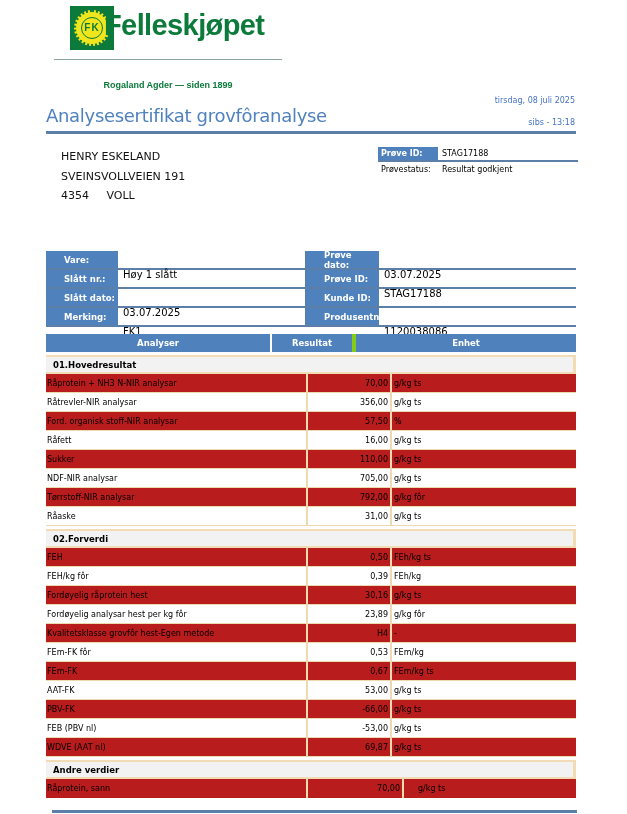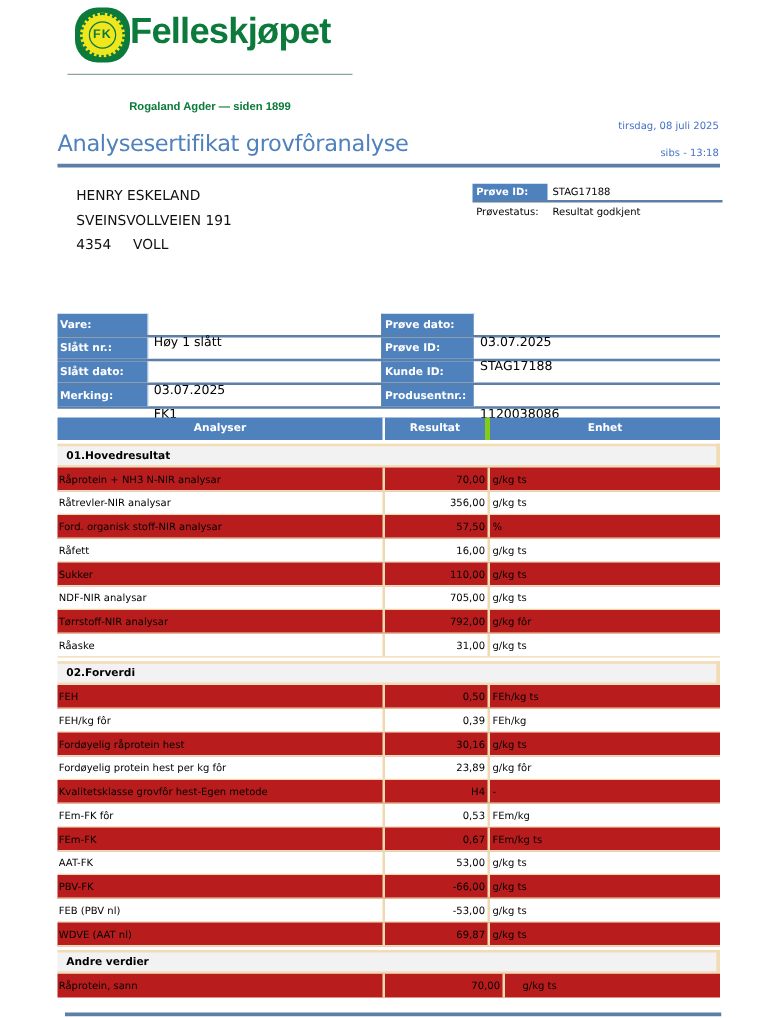--- a/index.html
+++ b/index.html
@@ -1,21 +1,21 @@
 <!DOCTYPE html>
 <html><head>
 <meta charset="utf-8">
 <style>
   * { box-sizing: border-box; margin: 0; padding: 0; }
   html, body { width: 627px; height: 814px; background: #ffffff; overflow: hidden; }
   body { position: relative; font-family: "DejaVu Sans", sans-serif; color: #000; }
 
   
   .logo { position: absolute; left: 54px; top: 6px; width: 228px; height: 64px; }
-  .logo-badge { position: absolute; left: 6px; top: 0; width: 44px; height: 44px; background: #0b7a3b; border-radius: 18px; }
+  .logo-badge { position: absolute; left: 16px; top: 0; width: 44px; height: 44px; background: #0b7a3b; }
   .logo-ring { position: absolute; left: 4px; top: 4px; width: 36px; height: 36px; border-radius: 50%; background: #f0e61e; border: 2px dotted #0b7a3b; }
   .logo-ring-inner { position: absolute; left: 5px; top: 5px; width: 22px; height: 22px; border-radius: 50%; border: 1.5px solid #0b7a3b; }
   .logo-fk { position: absolute; left: 0; top: 10px; width: 32px; text-align: center; font-family: "Liberation Sans", sans-serif; font-weight: bold; font-size: 10px; color: #0b7a3b; letter-spacing: 1px; }
   .logo-word { position: absolute; left: 50px; top: 3px; font-family: "Liberation Sans", sans-serif; font-weight: bold; font-size: 29px; color: #0b7a3b; letter-spacing: -0.6px; }
   .logo-rule { position: absolute; left: 0; top: 53px; width: 228px; height: 1px; background: #8aa59a; }
   .logo-tag { position: absolute; left: 0; top: 57px; width: 228px; text-align: center; font-family: "Liberation Sans", sans-serif; font-weight: bold; font-size: 9px; color: #0b7a3b; margin-top: 17px; }
 
   
   .meta-date { position: absolute; right: 52px; top: 96px; font-size: 8px; color: #4472c4; text-align: right; }
   .meta-user { position: absolute; right: 52px; top: 118px; font-size: 8px; color: #4472c4; text-align: right; }
@@ -30,31 +30,31 @@
   .sample-box { position: absolute; left: 378px; top: 147px; width: 200px; }
   .sb-row { display: flex; height: 15px; font-size: 8px; align-items: center; }
   .sb-row.first { border-bottom: 2px solid #5b7fa6; }
   .sb-label { width: 60px; height: 100%; padding-left: 3px; display: flex; align-items: center; }
   .sb-label.hl { background: #4f81bd; color: #fff; font-weight: bold; }
   .sb-value { padding-left: 4px; }
 
   
   .info-grid { position: absolute; left: 46px; top: 251px; width: 530px; }
   .info-row { display: flex; height: 19px; border-bottom: 2px solid #5b7fa6; }
-  .info-cell-label { width: 73px; background: #4f81bd; color: #fff; font-weight: bold; font-size: 8.5px; padding-left: 2px; display: flex; align-items: center; border-right: 1px solid #fff; }
+  .info-cell-label { width: 73px; background: #4f81bd; color: #fff; font-weight: bold; font-size: 8.5px; padding-left: 18px; display: flex; align-items: center; border-right: 1px solid #fff; }
   .info-cell-value { width: 182px; font-size: 10px; padding-left: 4px; display: flex; align-items: center; margin-top: 23px; }
   .info-gap { width: 4px; }
   .info-cell-label.r { width: 75px; border-left: 1px solid #5b7fa6; }
   .info-cell-value.r { flex: 1; }
 
   
   .results { position: absolute; left: 46px; top: 334px; width: 530px; }
   .res-head { display: flex; height: 18px; background: #4f81bd; color: #fff; font-weight: bold; font-size: 8.5px; }
   .res-head div { display: flex; align-items: center; justify-content: center; }
-  .rh-a { width: 262px; border-right: 2px solid #fff; }
+  .rh-a { width: 226px; border-right: 2px solid #fff; }
   .rh-r { width: 84px; border-right: 4px solid #84cc16; }
   .rh-e { flex: 1; }
 
   .section { height: 19px; margin-top: 3px; background: #f2f2f2; border: 2px solid #f2dcb5; border-left: none; border-right-width: 3px; font-weight: bold; font-size: 8.5px; display: flex; align-items: center; padding-left: 7px; width: 530px; }
   .row { display: flex; height: 19px; font-size: 8px; border-bottom: 1px solid #efd9b0; }
   .row.alt { background: #b91c1c; }
   .row .c-a { width: 262px; padding-left: 1px; display: flex; align-items: center; border-right: 2px solid #efd9b0; }
   .row .c-r { width: 84px; padding-right: 2px; display: flex; align-items: center; justify-content: flex-end; border-right: 2px solid #efd9b0; }
   .row .c-e { flex: 1; padding-left: 2px; display: flex; align-items: center; }
   .row.last { border-bottom: none; gap: 12px; }
@@ -186,21 +186,21 @@
         <div class="c-a">FEH/kg fôr</div>
         <div class="c-r">0,39</div>
         <div class="c-e">FEh/kg</div>
       </div>
       <div class="row alt">
         <div class="c-a">Fordøyelig råprotein hest</div>
         <div class="c-r">30,16</div>
         <div class="c-e">g/kg ts</div>
       </div>
       <div class="row">
-        <div class="c-a">Fordøyelig protein hest per kg fôr</div>
+        <div class="c-a">Fordøyelig analysar hest per kg fôr</div>
         <div class="c-r">23,89</div>
         <div class="c-e">g/kg fôr</div>
       </div>
       <div class="row alt">
         <div class="c-a">Kvalitetsklasse grovfôr hest-Egen metode</div>
         <div class="c-r">H4</div>
         <div class="c-e">-</div>
       </div>
       <div class="row">
         <div class="c-a">FEm-FK fôr</div>

